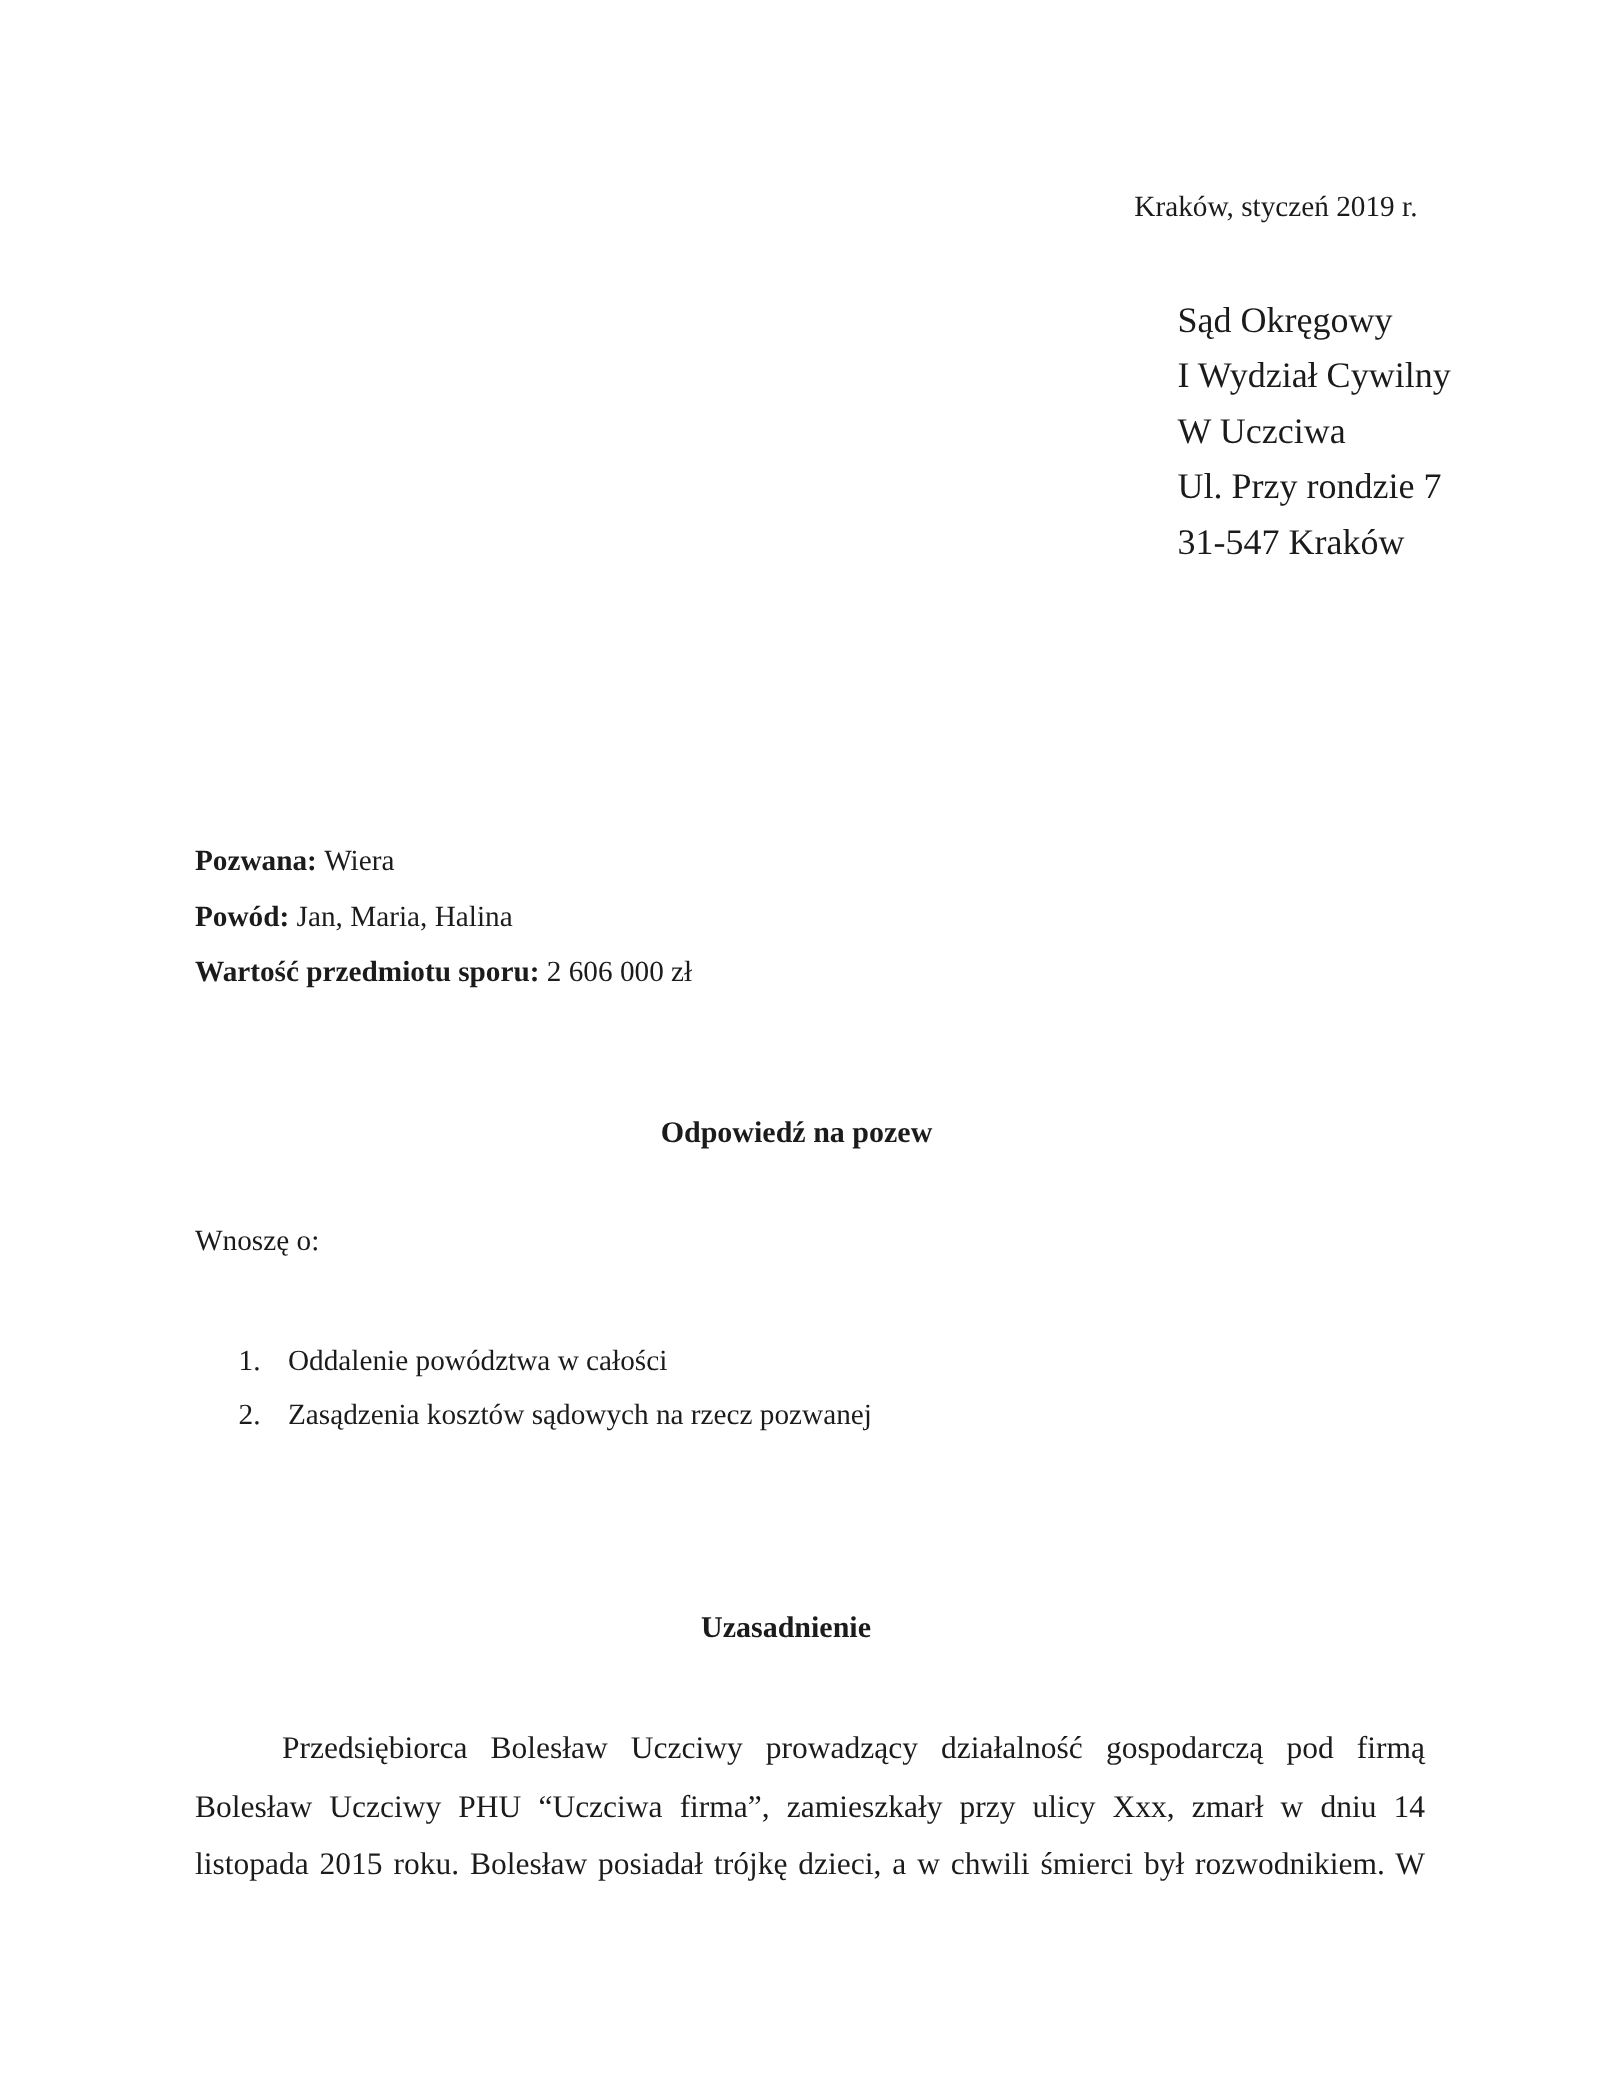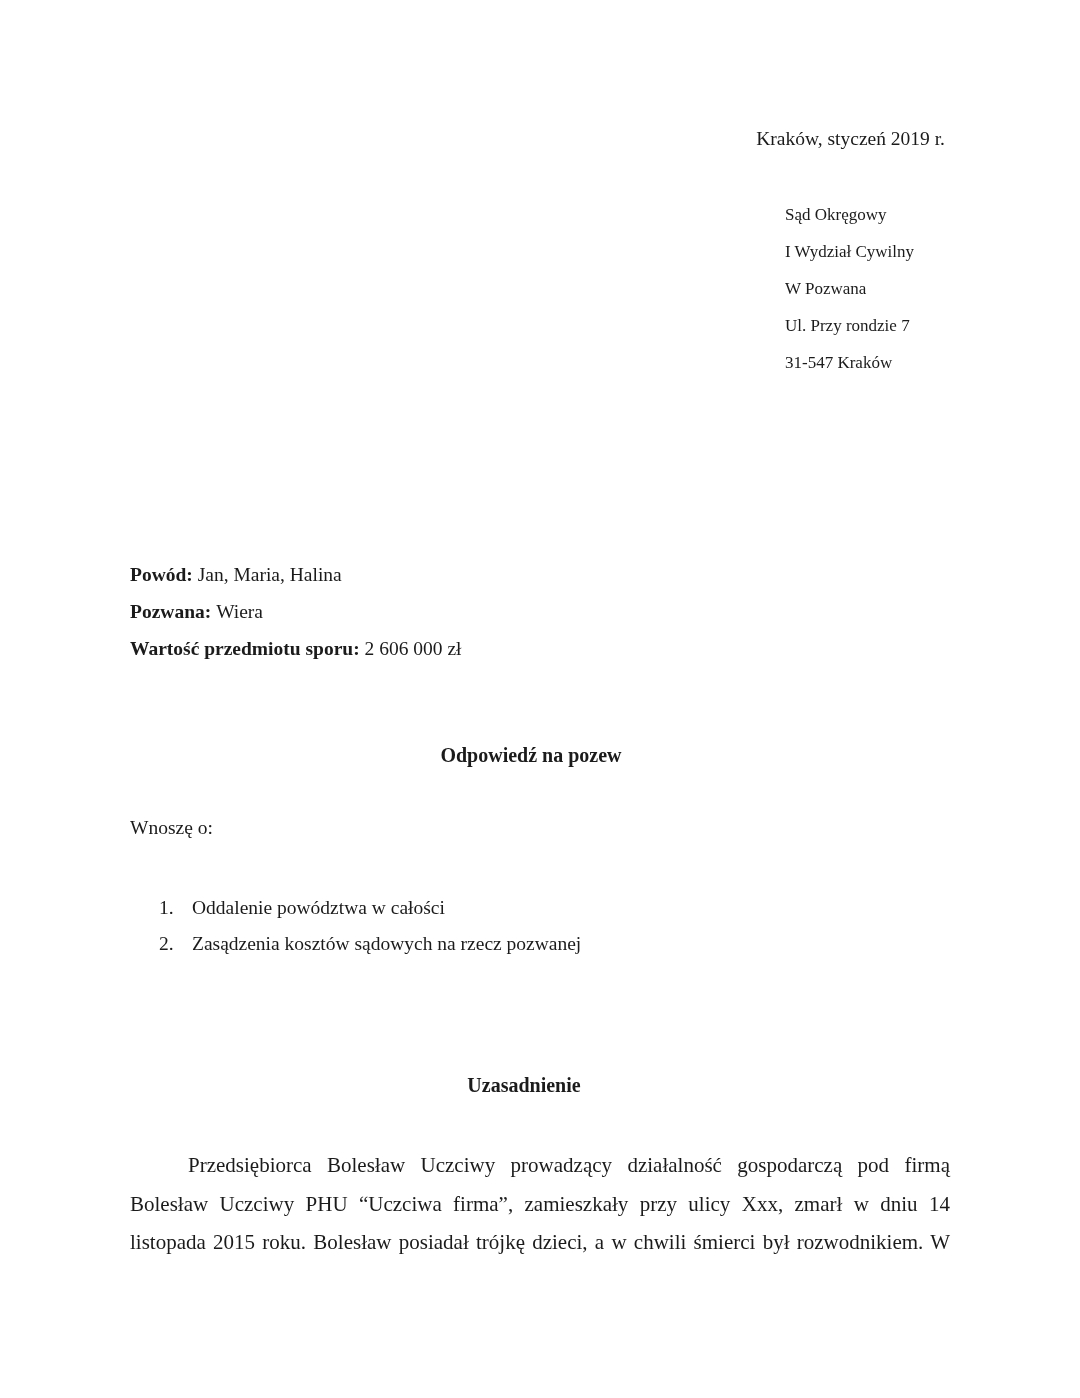--- a/index.html
+++ b/index.html
@@ -21,21 +21,21 @@
     top: 128px;
     left: 0;
     right: 135px;
     text-align: right;
     font-size: 19.5px;
   }
   .recipient-block {
     position: absolute;
     top: 196px;
     left: 785px;
-    font-size: 17px;
+    font-size: 24px;
     line-height: 37px;
   }
   .parties-block {
     position: absolute;
     top: 556px;
     left: 130px;
     font-size: 19.5px;
     line-height: 37px;
   }
   .party-label { font-weight: bold; }
@@ -98,33 +98,33 @@
 </head>
 <body>
 
 <div class="page">
 
   <div class="date-line">Kraków, styczeń 2019 r.</div>
 
   <div class="recipient-block">
     <div>Sąd Okręgowy</div>
     <div>I Wydział Cywilny</div>
-    <div>W Pozwana</div>
+    <div>W Uczciwa</div>
     <div>Ul. Przy rondzie 7</div>
     <div>31-547 Kraków</div>
   </div>
 
   <div class="parties-block">
     <div>
+      <span class="party-label">Pozwana: </span>
+      <span>Wiera</span>
+    </div>
+    <div>
       <span class="party-label">Powód: </span>
       <span>Jan, Maria, Halina</span>
-    </div>
-    <div>
-      <span class="party-label">Pozwana: </span>
-      <span>Wiera</span>
     </div>
     <div>
       <span class="party-label">Wartość przedmiotu sporu: </span>
       <span>2 606 000 zł</span>
     </div>
   </div>
 
   <div class="doc-title">Odpowiedź na pozew</div>
 
   <div class="intro-line">Wnoszę o:</div>

